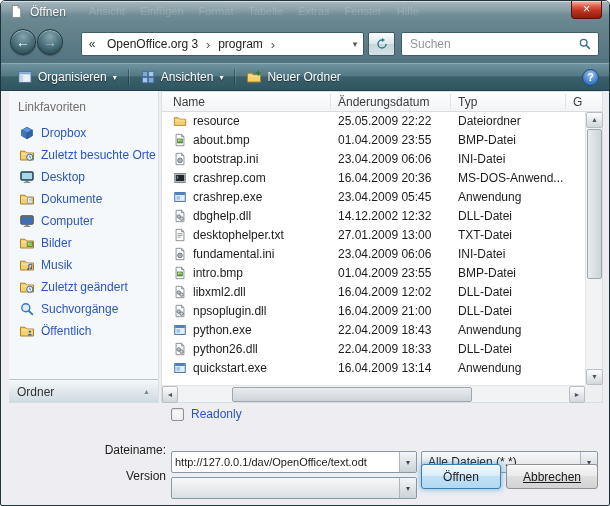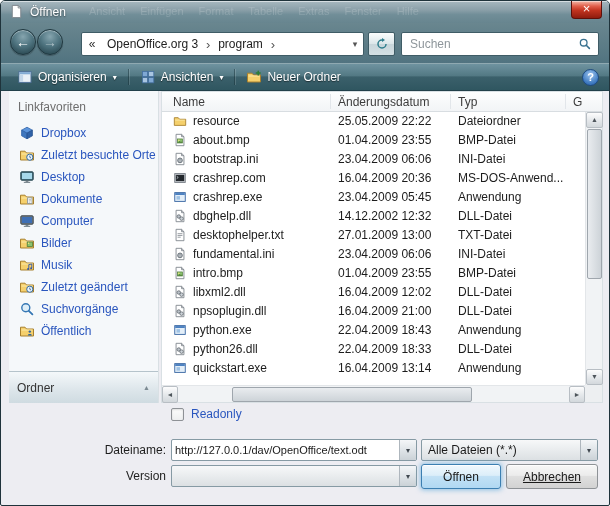--- a/index.html
+++ b/index.html
@@ -63,21 +63,21 @@
     background:radial-gradient(circle at 50% 30%, #9CC4EE, #3D79C0 70%, #2B5C9E);
     border:1px solid #1E4A80; color:#fff; font-size:11px; font-weight:bold;
     text-align:center; line-height:15px; }
 
   
   .sidebar{ position:absolute; left:8px; top:90px; width:150px; height:312px;
     background:#F5F8FA; border-right:1px solid #D9E0E4; }
   .side-header{ padding:9px 0 8px 9px; font-size:12px; color:#6E6E6E; }
   .side-item{ height:22px; display:flex; align-items:center; gap:6px; padding-left:10px;
     font-size:12px; color:#2A56BE; white-space:nowrap; }
-  .folders-bar{ position:absolute; bottom:0; left:0; width:100%; height:32px;
+  .folders-bar{ position:absolute; bottom:0; left:0; width:100%; height:24px;
     background:linear-gradient(#F4F8FA, #DCE5EA 60%, #CFDBE1);
     border-top:1px solid #B5C3CB; font-size:12px; color:#333;
     display:flex; align-items:center; padding:0 8px; }
   .folders-chevron{ margin-left:auto; font-size:7px; color:#7C8A92; }
 
   
   .filelist{ position:absolute; left:160px; top:90px; width:442px; height:312px;
     background:#fff; border:1px solid #D9E0E4; }
   .lheader{ position:absolute; left:0; top:0; width:100%; height:20px;
     background:linear-gradient(#FDFEFE,#F2F4F6); border-bottom:1px solid #D8DDE1;
@@ -116,21 +116,21 @@
   
   .checkbox{ position:absolute; left:170px; top:407px; width:13px; height:13px;
     background:linear-gradient(#FCFCFC,#EEEFF0); border:1px solid #8E9196; border-radius:2px;
     box-shadow: inset 0 1px 2px rgba(0,0,0,.12); }
   .readonly-label{ position:absolute; left:190px; top:406px; font-size:12px; color:#2A56BE; }
   .fn-label{ position:absolute; left:55px; top:442px; width:110px; text-align:right;
     font-size:12px; color:#1E1E1E; }
   .ver-label{ position:absolute; left:55px; top:468px; width:110px; text-align:right;
     font-size:12px; color:#1E1E1E; }
   .combo{ position:absolute; height:22px; border:1px solid #869AA4; background:#fff;
-    border-radius:2px; display:flex; align-items:center; overflow:hidden; }
+    border-radius:2px; display:flex; align-items:center; overflow:hidden;margin-top:12px; }
   .fn-combo{ left:170px; top:438px; width:246px; }
   .ft-combo{ left:420px; top:438px; width:177px;
     background:linear-gradient(#F7F8F9,#E9ECEE 50%,#DCE0E3); }
   .ver-combo{ left:170px; top:464px; width:246px;
     background:linear-gradient(#F7F8F9,#E9ECEE 50%,#DCE0E3); }
   .fn-input{ flex:1; border:none; outline:none; font-size:11px; font-family:inherit;
     padding:0 3px; color:#1A1A1A; height:18px; background:transparent; }
   .combo-text{ flex:1; font-size:12px; padding:0 6px; color:#1A1A1A;
     white-space:nowrap; overflow:hidden; }
   .combo-arrow{ width:17px; height:100%; display:flex; align-items:center; justify-content:center;

